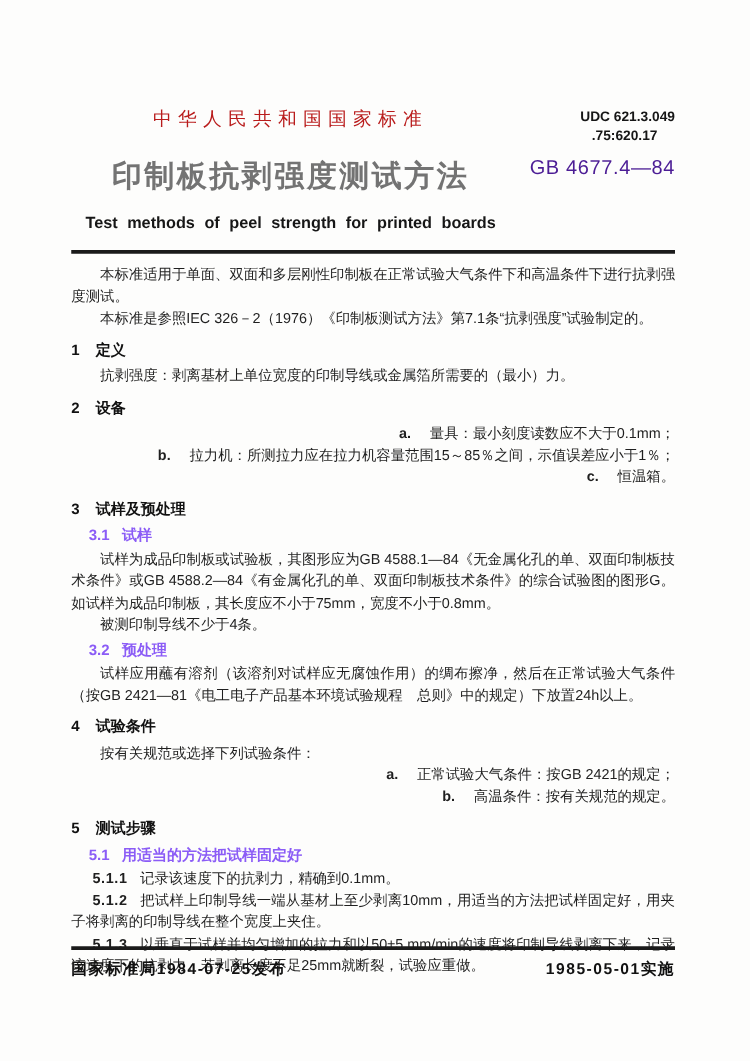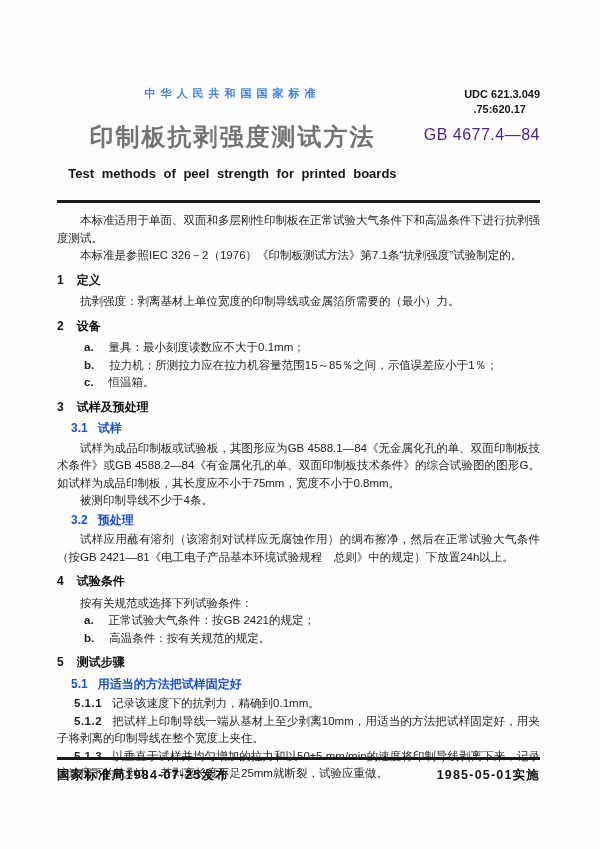--- a/index.html
+++ b/index.html
@@ -8,39 +8,39 @@
     background:#fdfdfc;color:#1f1f1f;
     font-family:"Liberation Sans","DejaVu Sans",sans-serif;
     -webkit-font-smoothing:antialiased;
   }
   .page{position:absolute;left:57px;top:0;width:483px;height:849px}
 
   
   .doc-header{display:flex;justify-content:space-between;align-items:flex-start;
     padding-top:86px;height:200px;box-sizing:border-box}
   .header-left{width:372px;text-align:center}
-  .std-label{font-size:11px;font-weight:bold;letter-spacing:5px;white-space:nowrap;color:#3b82f6}
+  .std-label{font-size:15px;font-weight:normal;letter-spacing:5px;white-space:nowrap;color:#b91c1c}
   .doc-title{font-size:24px;font-weight:bold;letter-spacing:2px;margin:20px 0 0;white-space:nowrap;color:#737373}
   .en-title{font-size:13px;font-weight:bold;margin-top:13px;white-space:nowrap;word-spacing:4px;color:#161616}
   .header-right{width:140px;text-align:right;padding-top:1px}
   .udc{font-size:11px;font-weight:bold;line-height:15px;white-space:nowrap;color:#161616}
   .udc-2{padding-right:14px}
   .std-no{font-size:16px;font-weight:normal;margin-top:9px;white-space:nowrap;letter-spacing:.5px;color:#4c1d95}
 
   .rule{width:100%;height:3px;background:#1a1a1a}
   .rule-thin{height:2.5px}
 
   
   .doc-body{margin-top:9px;font-size:11.5px;line-height:17.5px;text-align:justify;color:#1f1f1f}
   .h1{font-size:12px;font-weight:bold;margin:7px 0 4px;color:#111;text-align:left}
   .h1 .hnum{margin-right:13px}
-  .h2{font-size:12px;font-weight:bold;margin:2px 0;padding-left:14px;color:#1d4ed8;text-align:left}
+  .h2{font-size:12px;font-weight:bold;margin:2px 0;padding-left:14px;color:#8b5cf6;text-align:left}
   .h2 .hnum{margin-right:10px}
   .para{margin:0;text-indent:2em}
-  .li{margin:0;padding-left:27px;text-align:left}
+  .li{margin:0;padding-left:27px;text-align:right}
   .li .lbl{font-weight:bold;margin-right:15px}
   .np{margin:0;text-indent:17px}
   .np .nlbl{font-weight:bold;margin-right:10px;letter-spacing:.5px}
 
   
   .doc-footer{position:absolute;left:0;top:757px;width:100%}
   .footer-row{display:flex;justify-content:space-between;margin-top:7px;
     font-size:12.5px;font-weight:bold;letter-spacing:1.2px;color:#111;white-space:nowrap}
 </style>
 </head>

